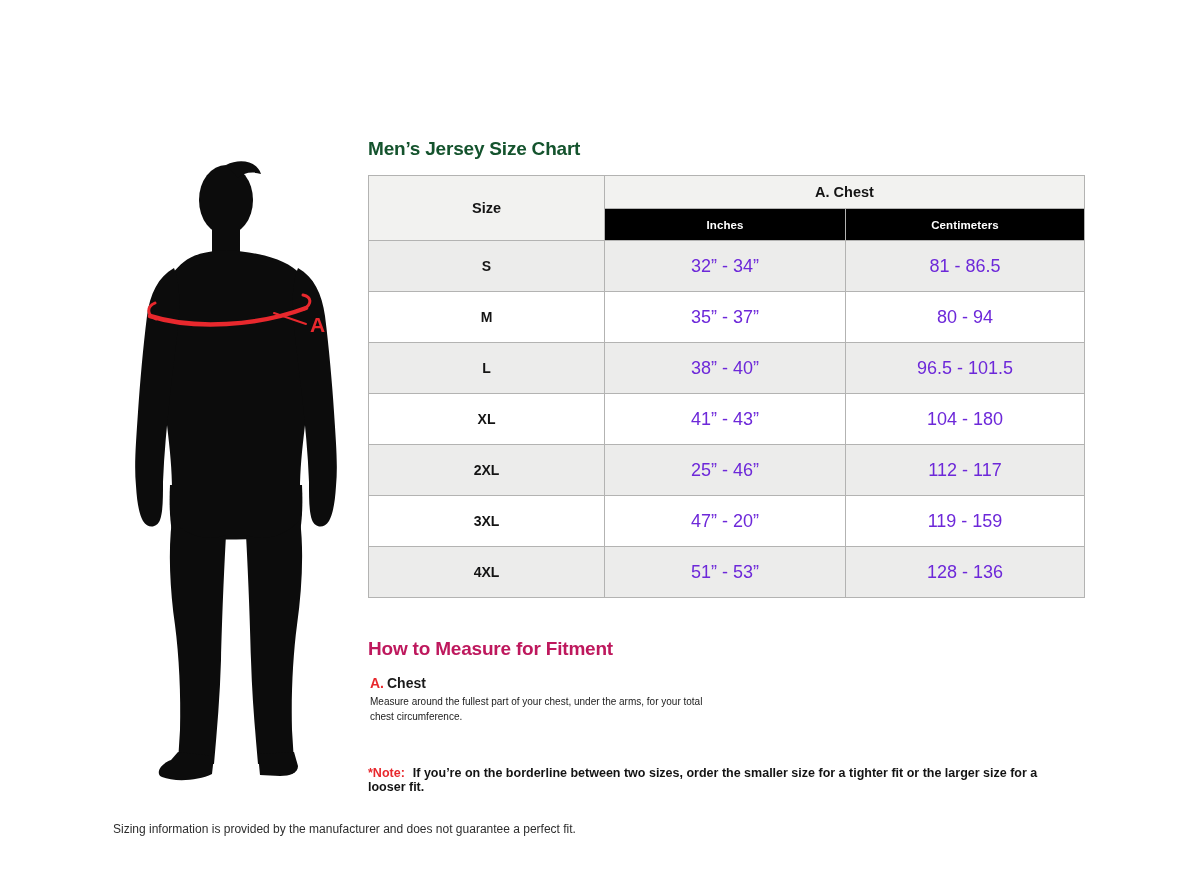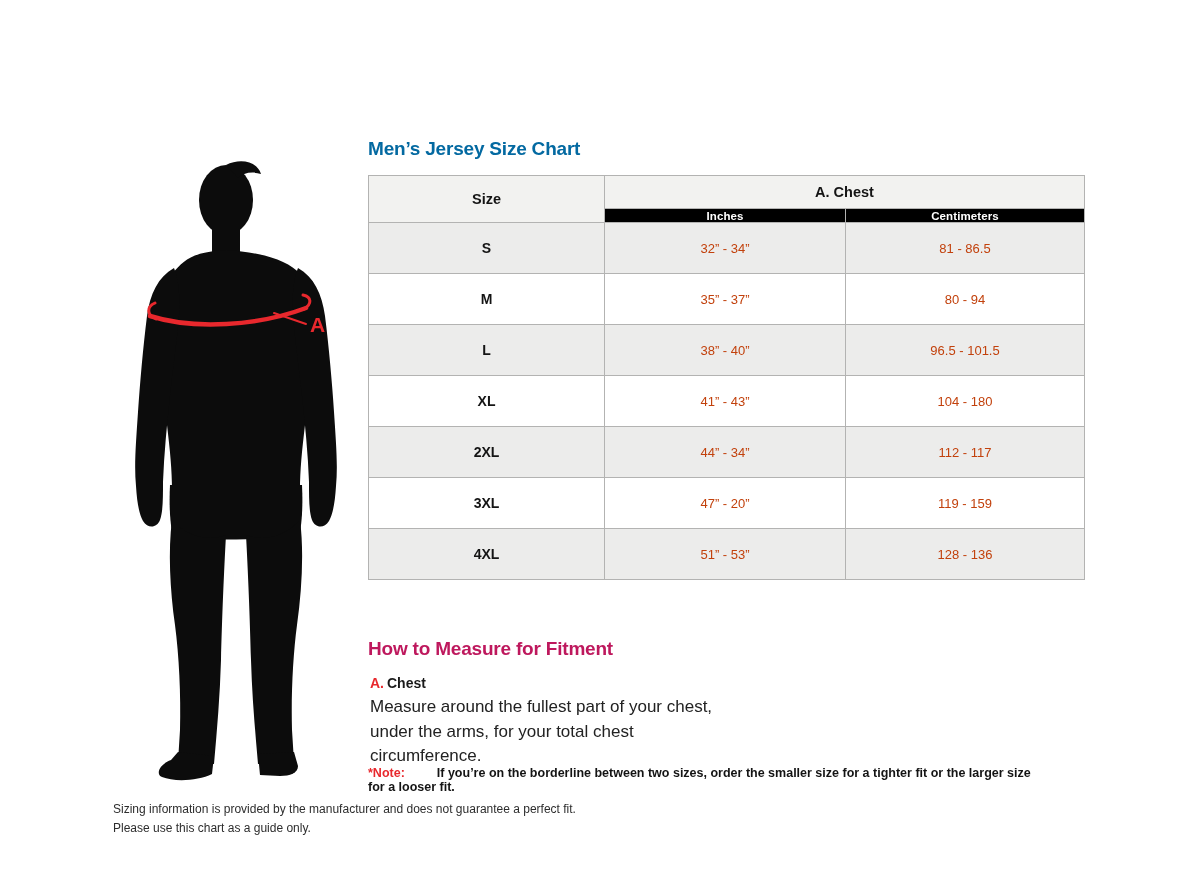--- a/index.html
+++ b/index.html
@@ -15,65 +15,65 @@
 
   
   .logo { position: absolute; left: 112px; top: 45px; width: 190px; height: 64px; }
 
   
   .figure { position: absolute; left: 106px; top: 150px; width: 258px; height: 648px; }
 
   
   .chart-title {
     position: absolute; left: 368px; top: 138px;
-    font-size: 19px; font-weight: bold; color: #0369a1; letter-spacing: -0.2px;
+    font-size: 19px; font-weight: bold; color: #14532d; letter-spacing: -0.2px;
   }
 
   
   .table-wrap { position: absolute; left: 368px; top: 175px; width: 717px; }
   table { border-collapse: collapse; table-layout: fixed; width: 716px; }
   th, td {
     border: 1px solid #b3b3b2;
     text-align: center; vertical-align: middle;
     padding: 0 6px;
   }
   col.c-size { width: 236px; } col.c-in { width: 241px; } col.c-cm { width: 239px; }
   .hdr-row { height: 33px; }
-  .band-row { height: 14px; border-radius: 8px; }
+  .band-row { height: 32px; border-radius: 8px; }
   th.h-size, th.h-group {
     background: #f2f2f0; font-weight: bold; font-size: 14.5px; color: #141414;
   }
   th.band {
     background: #000000; color: #ffffff;
     font-weight: bold; font-size: 11.5px; letter-spacing: 0.1px;
   }
   tbody tr { height: 51px; background: #ffffff; }
   tbody tr:nth-child(odd) { background: #ececeb; }
   td.size-cell { font-weight: bold; font-size: 14px; color: #141414; }
-  td.val-cell { font-size: 13px; color: #c2410c; }
+  td.val-cell { font-size: 18px; color: #6d28d9; }
 
   
   .measure-heading {
     position: absolute; left: 368px; top: 638px;
     font-size: 19px; font-weight: bold; color: #be185d; letter-spacing: -0.2px;
   }
   .measure-item { position: absolute; left: 370px; top: 674px; width: 368px; }
   .measure-item .key { color: #e8282d; font-weight: bold; font-size: 14px; }
   .measure-item .name { color: #1a1a1a; font-weight: bold; font-size: 14px; margin-left: 3px; text-align: center; }
   .measure-item .desc {
-    margin-top: 3px; font-size: 17px; color: #222222; line-height: 1.45; max-width: 358px;
+    margin-top: 3px; font-size: 10px; color: #222222; line-height: 1.45; max-width: 358px;
   }
 
   
   .note { position: absolute; left: 368px; top: 766px; width: 680px; font-size: 12.5px; font-weight: bold; color: #141414; }
-  .note .prefix { color: #e8282d; margin-right: 32px; }
+  .note .prefix { color: #e8282d; margin-right: 8px; }
 
   
   .footer {
-    position: absolute; left: 113px; top: 800px;
+    position: absolute; left: 113px; top: 820px;
     font-size: 12px; color: #2d2d2d; line-height: 1.55;
   }
 </style>
 </head>
 <body>
 
 <div class="page">
 
 
   <div class="figure">
@@ -136,21 +136,21 @@
           <td class="val-cell">38” - 40”</td>
           <td class="val-cell">96.5 - 101.5</td>
         </tr>
         <tr>
           <td class="size-cell">XL</td>
           <td class="val-cell">41” - 43”</td>
           <td class="val-cell">104 - 180</td>
         </tr>
         <tr>
           <td class="size-cell">2XL</td>
-          <td class="val-cell">44” - 34”</td>
+          <td class="val-cell">25” - 46”</td>
           <td class="val-cell">112 - 117</td>
         </tr>
         <tr>
           <td class="size-cell">3XL</td>
           <td class="val-cell">47” - 20”</td>
           <td class="val-cell">119 - 159</td>
         </tr>
         <tr>
           <td class="size-cell">4XL</td>
           <td class="val-cell">51” - 53”</td>
@@ -168,16 +168,15 @@
     </div>
     <div class="desc">Measure around the fullest part of your chest, under the arms, for your total chest circumference.</div>
   </div>
 
   <div class="note">
     <span class="prefix">*Note:</span><span>If you’re on the borderline between two sizes, order the smaller size for a tighter fit or the larger size for a looser fit.</span>
   </div>
 
   <div class="footer">
     <div>Sizing information is provided by the manufacturer and does not guarantee a perfect fit.</div>
-    <div>Please use this chart as a guide only.</div>
   </div>
 
 </div>
 
 </body></html>

